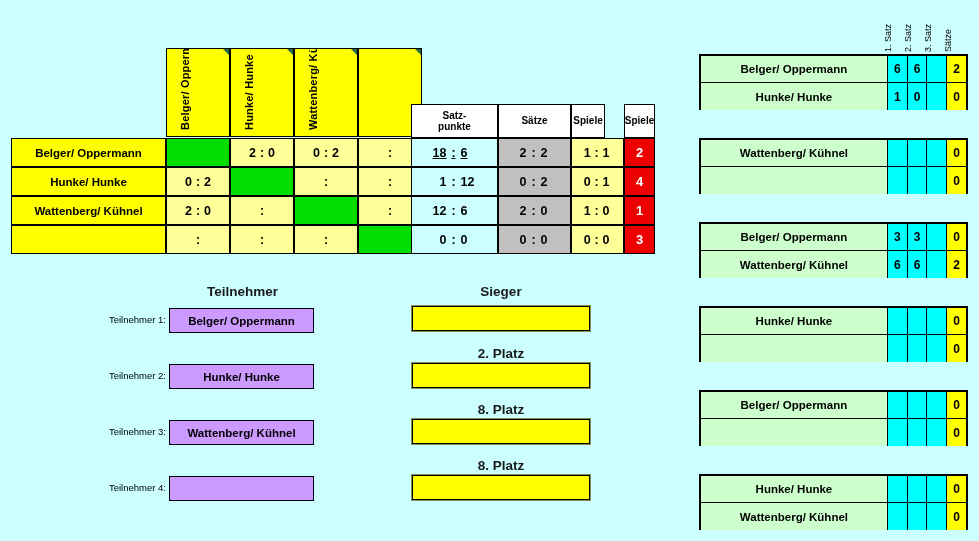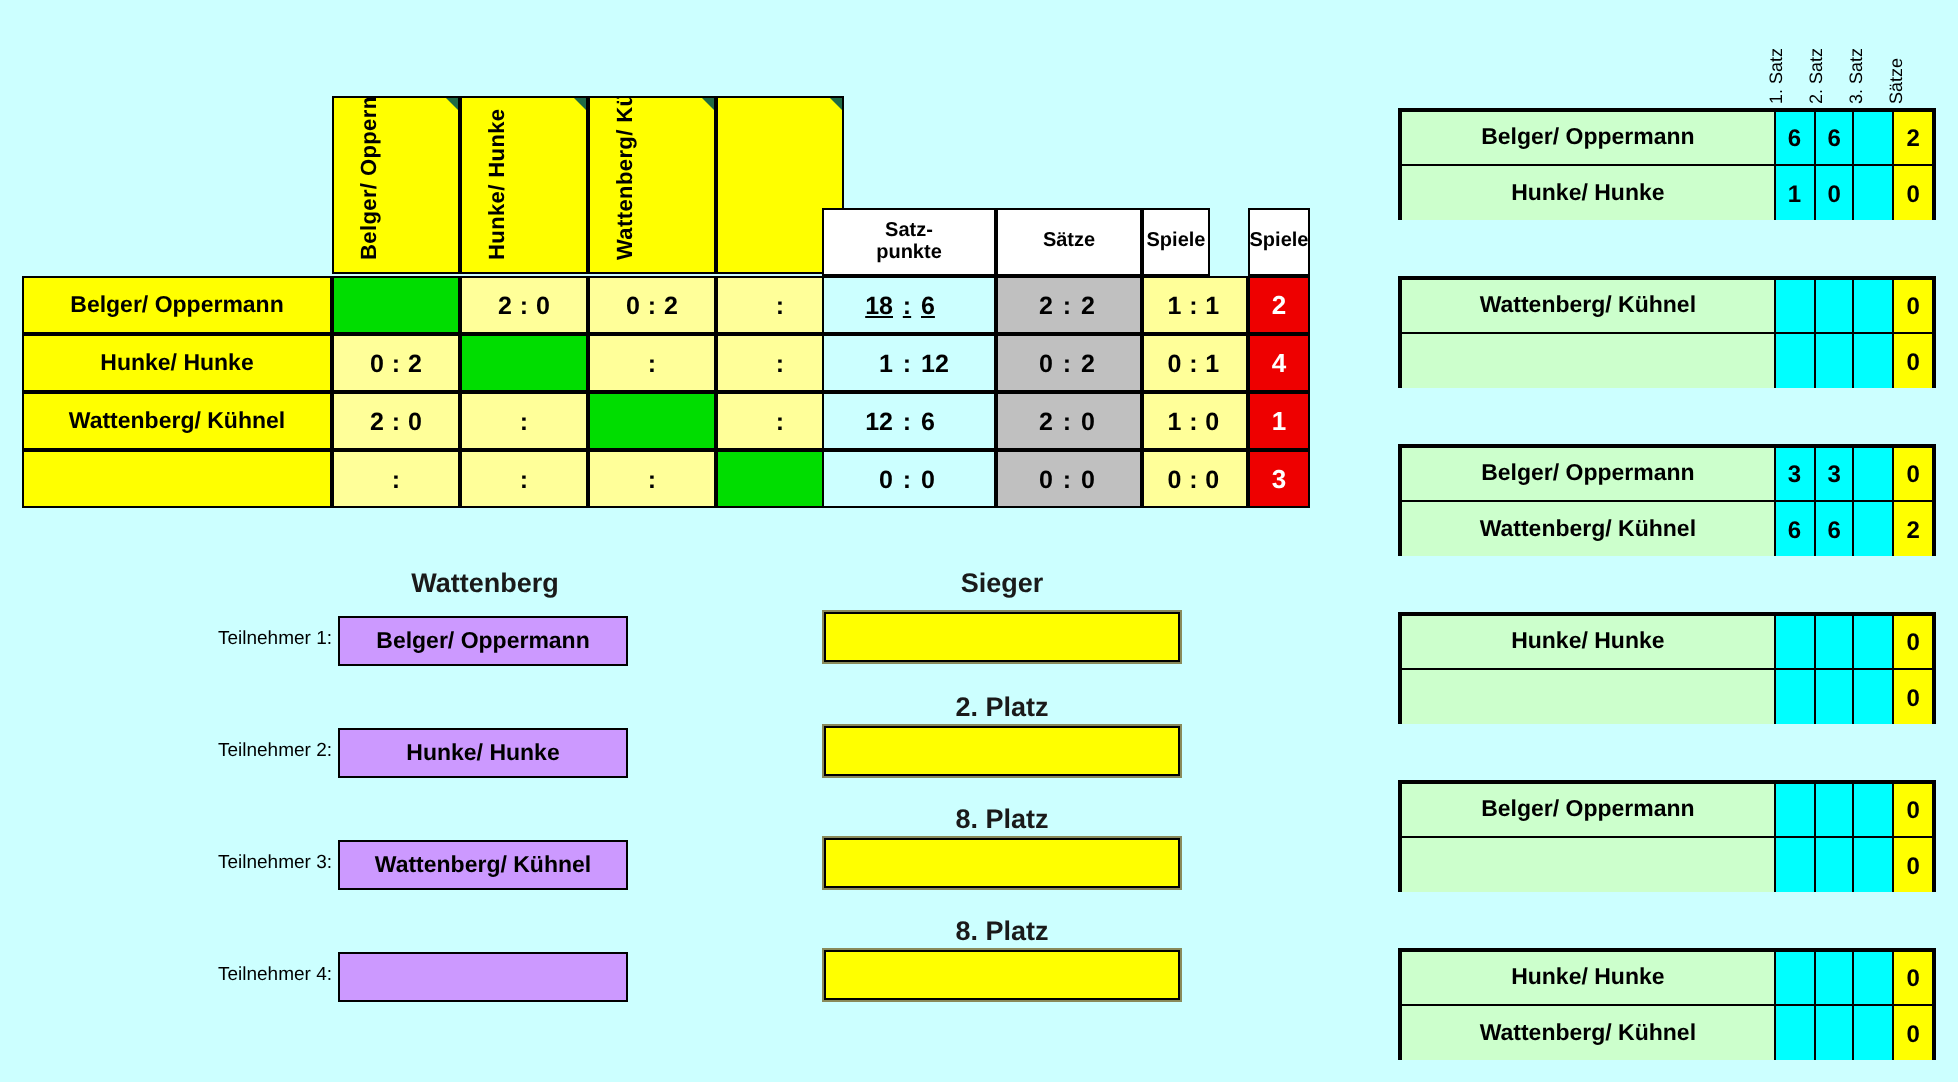--- a/index.html
+++ b/index.html
@@ -337,21 +337,21 @@
         <span class="r">0</span>
       </div>
       <div class="cell st st-spiele" style="left:560px; top:172px; width:53px; height:29px;">
         <span class="l">0</span>
         <span class="c">:</span>
         <span class="r">0</span>
       </div>
       <div class="cell st-platz" style="left:613px; top:172px; width:31px; height:29px;">3</div>
     </div>
 
-  <div class="sectitle" style="left:175px; top:284px; width:135px;">Wattenberg</div>
+  <div class="sectitle" style="left:175px; top:284px; width:135px;">Teilnehmer</div>
   <div id="participants">
       <div class="plabel" style="left:48px; top:314px; width:118px;">Teilnehmer 1:</div>
       <div class="pbox" style="left:169px; top:308px; width:145px; height:25px;">Belger/ Oppermann</div>
       <div class="plabel" style="left:48px; top:370px; width:118px;">Teilnehmer 2:</div>
       <div class="pbox" style="left:169px; top:364px; width:145px; height:25px;">Hunke/ Hunke</div>
       <div class="plabel" style="left:48px; top:426px; width:118px;">Teilnehmer 3:</div>
       <div class="pbox" style="left:169px; top:420px; width:145px; height:25px;">Wattenberg/ Kühnel</div>
       <div class="plabel" style="left:48px; top:482px; width:118px;">Teilnehmer 4:</div>
       <div class="pbox" style="left:169px; top:476px; width:145px; height:25px;"></div>
     </div>

